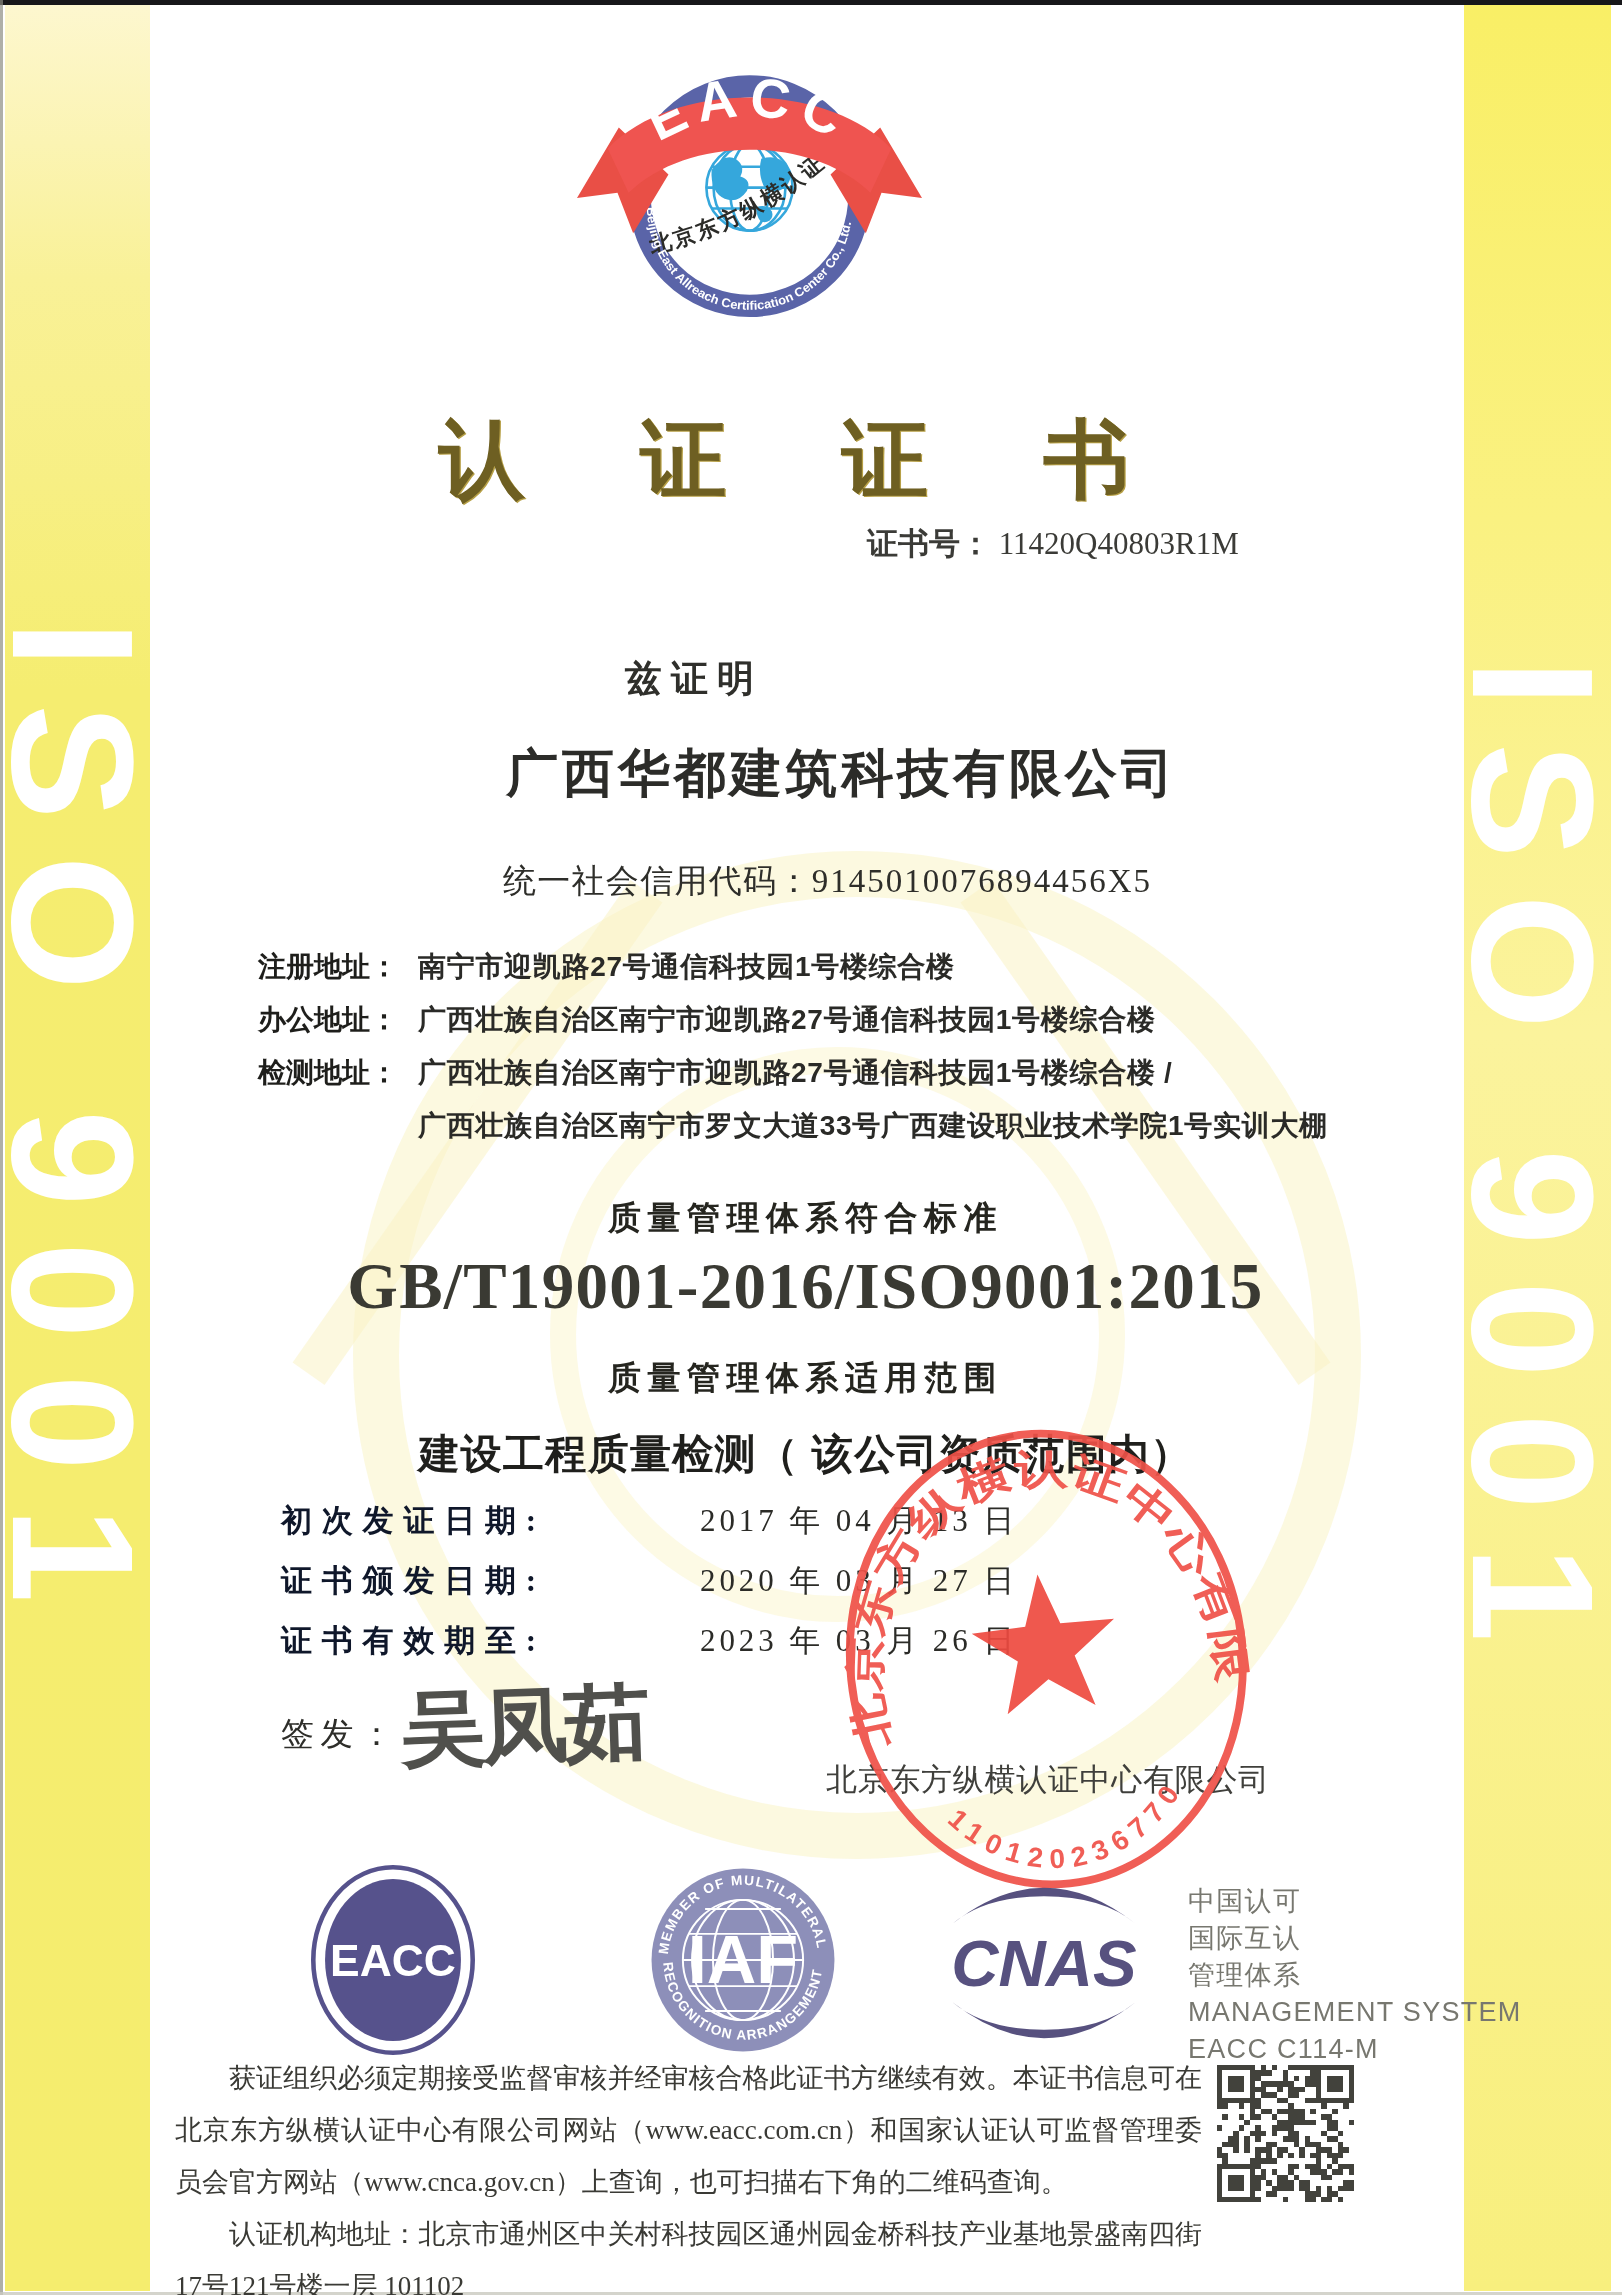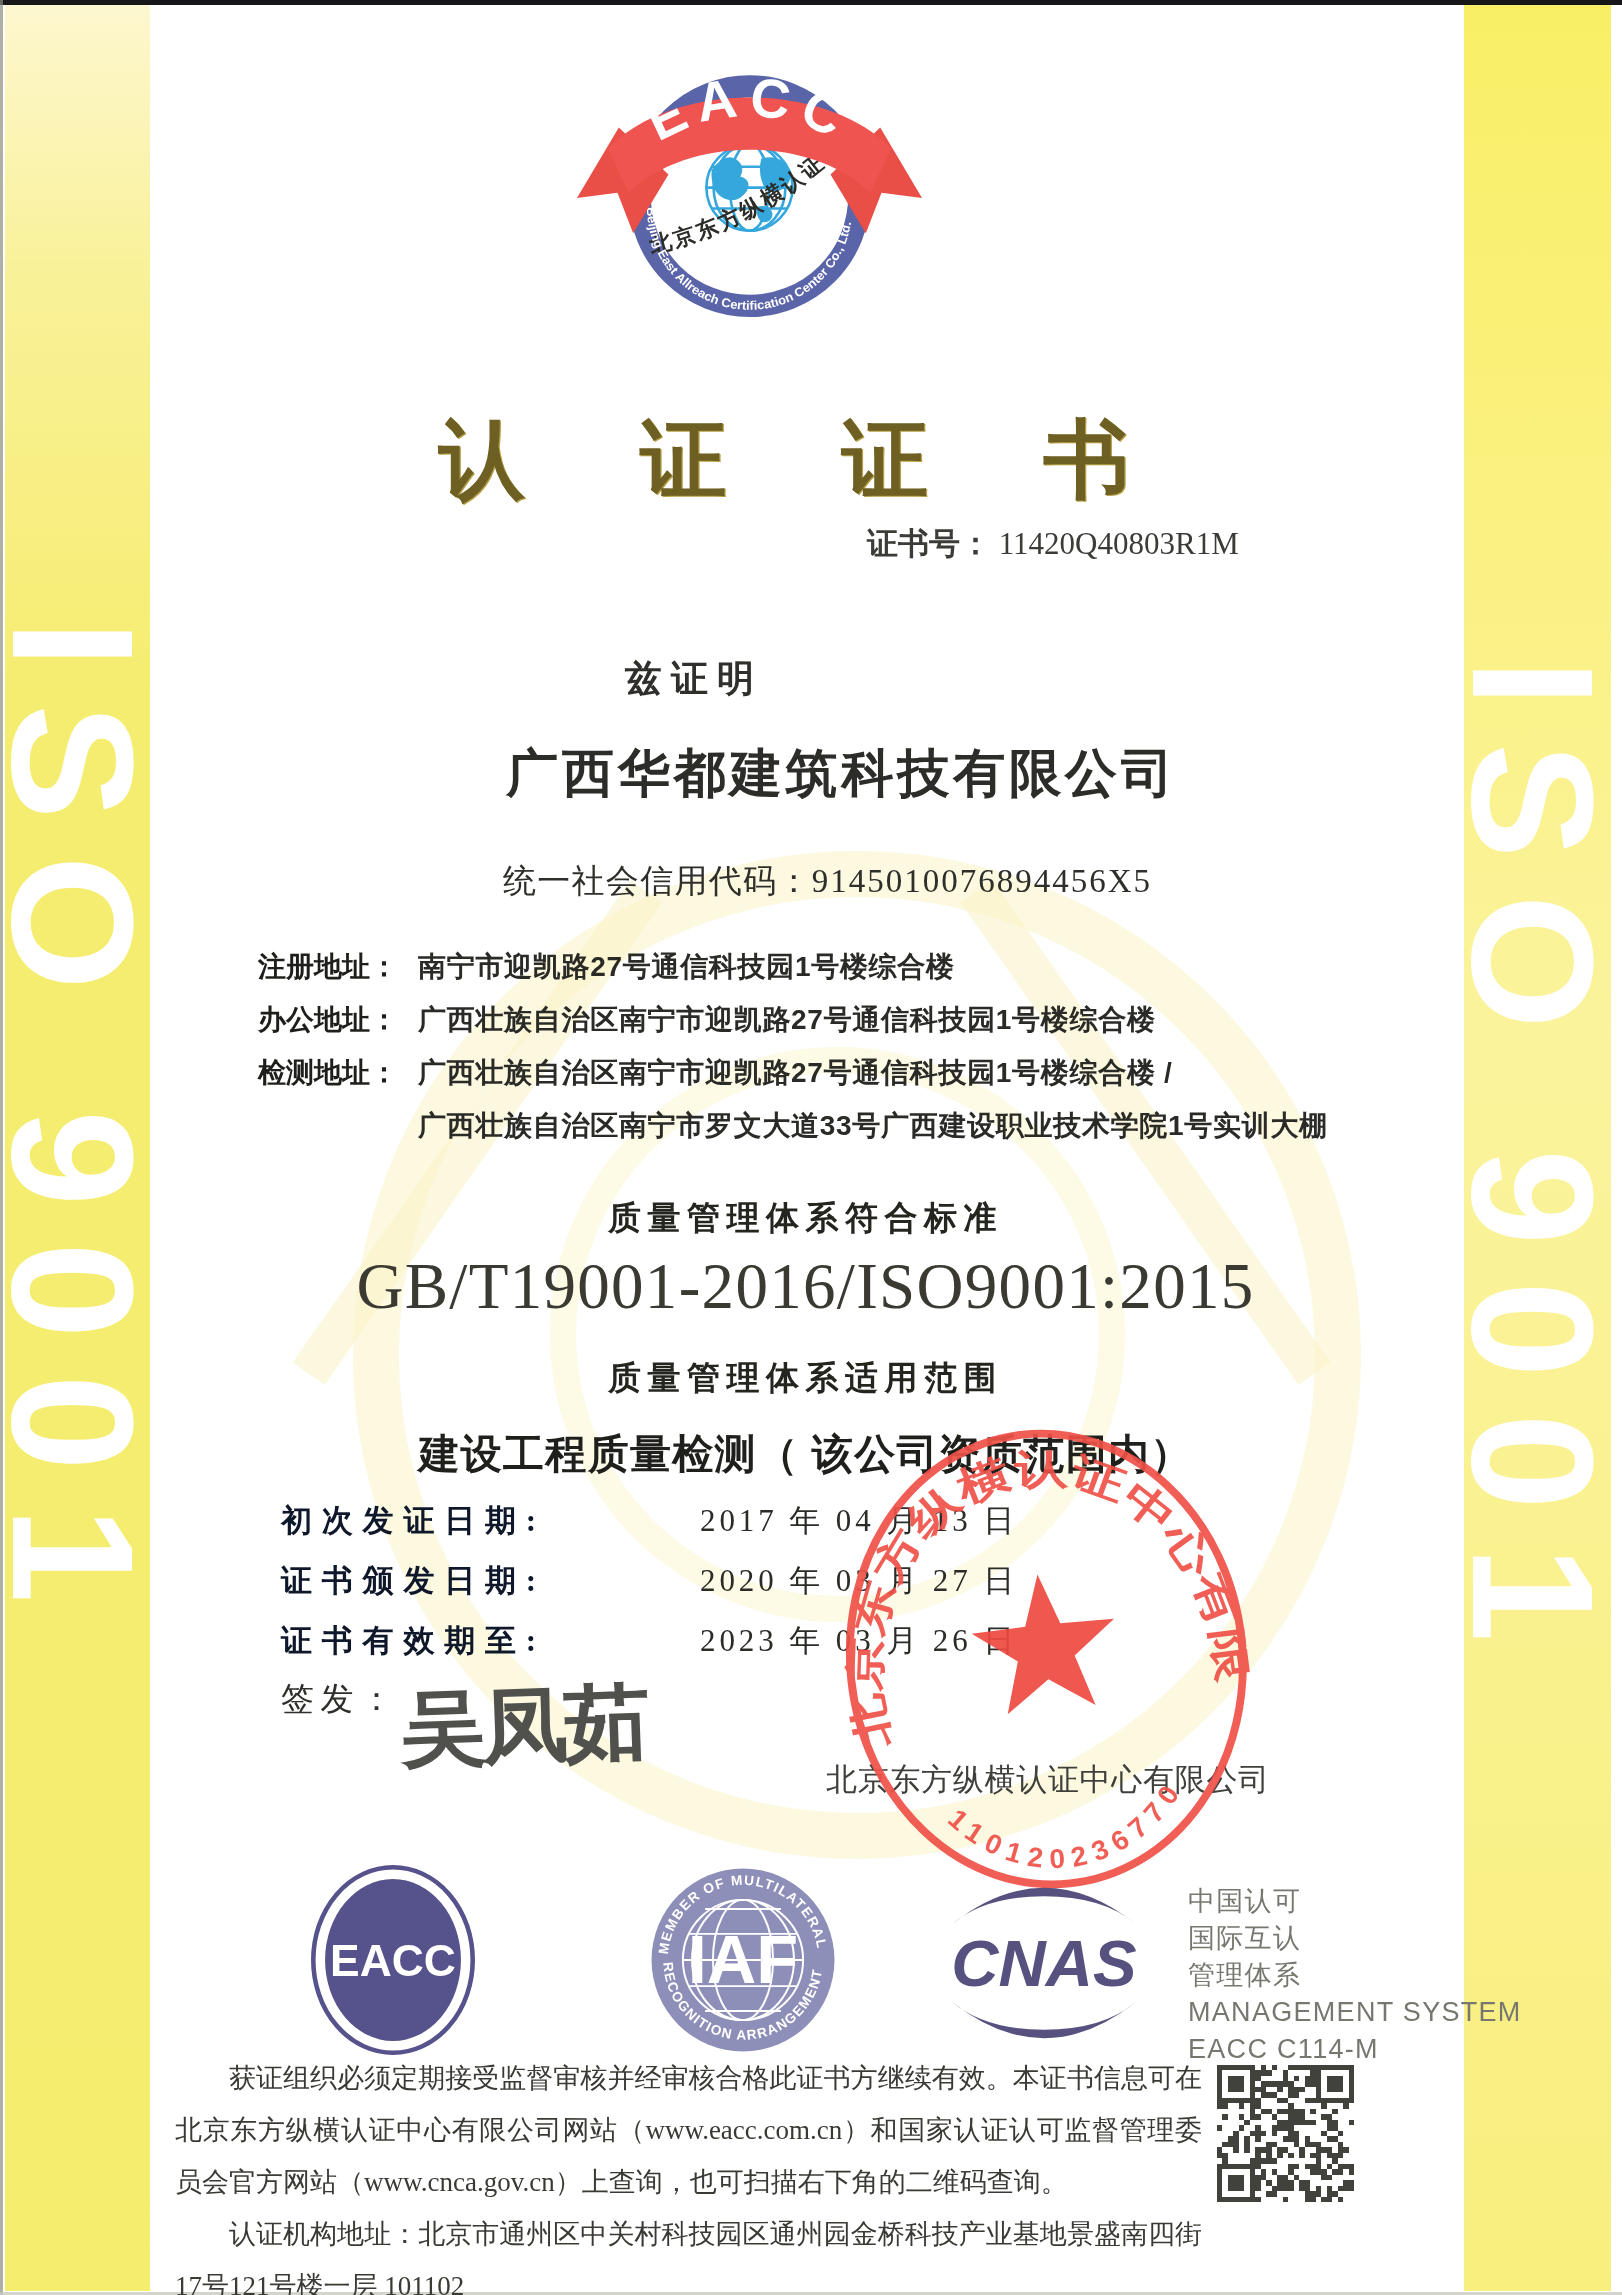--- a/index.html
+++ b/index.html
@@ -39,31 +39,31 @@
   .credit .lab{font-family:"Liberation Sans",sans-serif;font-weight:normal;letter-spacing:1.3px;margin-left:44px;}
   .credit .val{font-family:"Liberation Serif",serif;letter-spacing:2px;}
   
   .addr{left:258px;top:948px;width:1165px;font-family:"Liberation Sans",sans-serif;}
   .addr .row{display:flex;height:53px;align-items:flex-start;}
   .addr .lab{width:152px;font-weight:bold;font-size:28px;color:#1e1e1b;flex:none;}
   .addr .val{font-weight:600;font-size:28px;color:#2a2a27;letter-spacing:0.7px;margin-left:8px;}
   .h-center{left:151px;width:1309px;text-align:center;}
   .std-head{top:1196px;font-family:"Liberation Sans",sans-serif;font-weight:bold;
     font-size:33px;color:#25251f;letter-spacing:6.5px;}
-  .std{top:1249px;font-size:65px;color:#3a3a33;letter-spacing:1.3px;}
+  .std{top:1249px;font-size:65px;color:#3a3a33;letter-spacing:1.3px;font-weight:bold;}
   .scope-head{top:1356px;font-family:"Liberation Sans",sans-serif;font-weight:bold;
     font-size:33px;color:#25251f;letter-spacing:6.5px;}
   .scope{top:1427px;font-family:"Liberation Sans",sans-serif;font-weight:bold;
     font-size:41px;color:#1f1f1c;letter-spacing:1.3px;}
   
   .dates{left:281px;top:1500px;}
   .dates .row{display:flex;height:60px;}
   .dates .lab{width:419px;font-size:31px;font-weight:600;color:#0f172a;letter-spacing:9.8px;flex:none;}
   .dates .val{font-size:31px;color:#2b2b27;letter-spacing:3.9px;}
-  .sign-lab{left:281px;top:1677px;font-size:33px;color:#2e2e2a;letter-spacing:6.5px;}
+  .sign-lab{left:281px;top:1712px;font-size:33px;color:#2e2e2a;letter-spacing:6.5px;}
   .signature{left:406px;top:1672px;font-size:82px;font-weight:bold;color:#50504c;
     transform:rotate(-2deg) scaleX(1.05);letter-spacing:-3.9px;}
   .issuer{left:826px;top:1759px;font-size:31px;color:#3f3f3b;letter-spacing:0.7px;}
   .seal{left:821px;top:1417px;transform:rotate(-6deg);opacity:.92;pointer-events:none;}
   
   .cnas-lines{left:1188px;top:1883px;font-family:"Liberation Sans",sans-serif;
     font-size:27px;line-height:37px;color:#77776f;letter-spacing:1.3px;}
   
   .footer{left:175px;top:2052px;width:1027px;font-size:27px;line-height:52px;
     color:#3a3a35;text-align:justify;}

